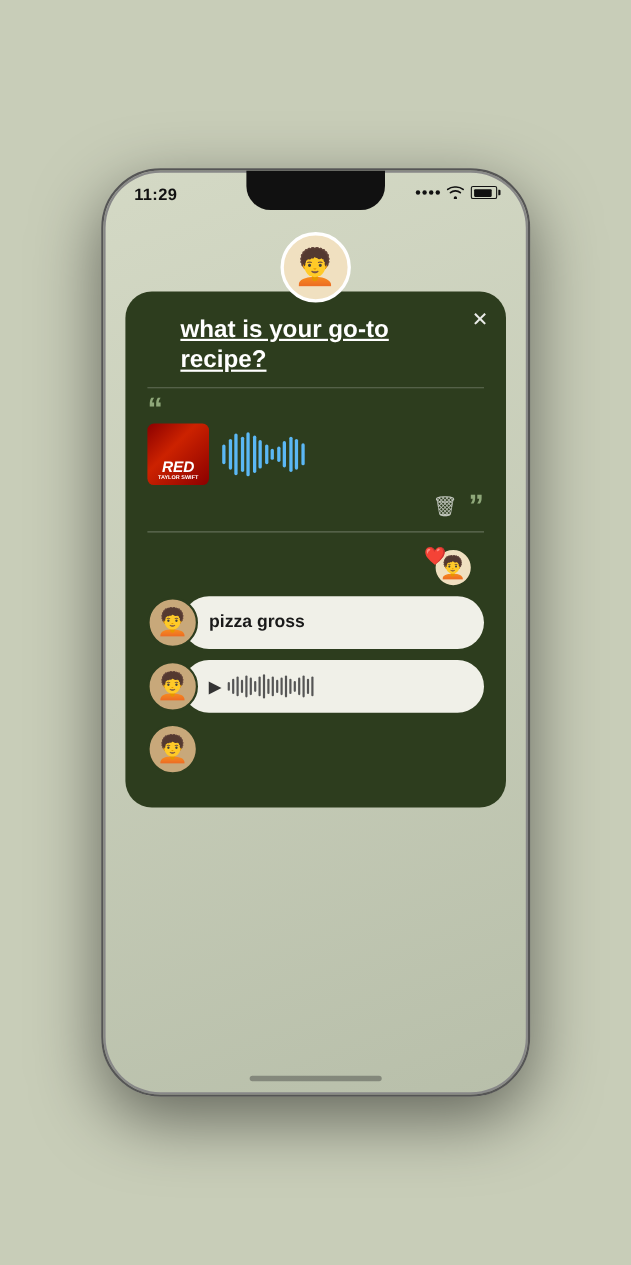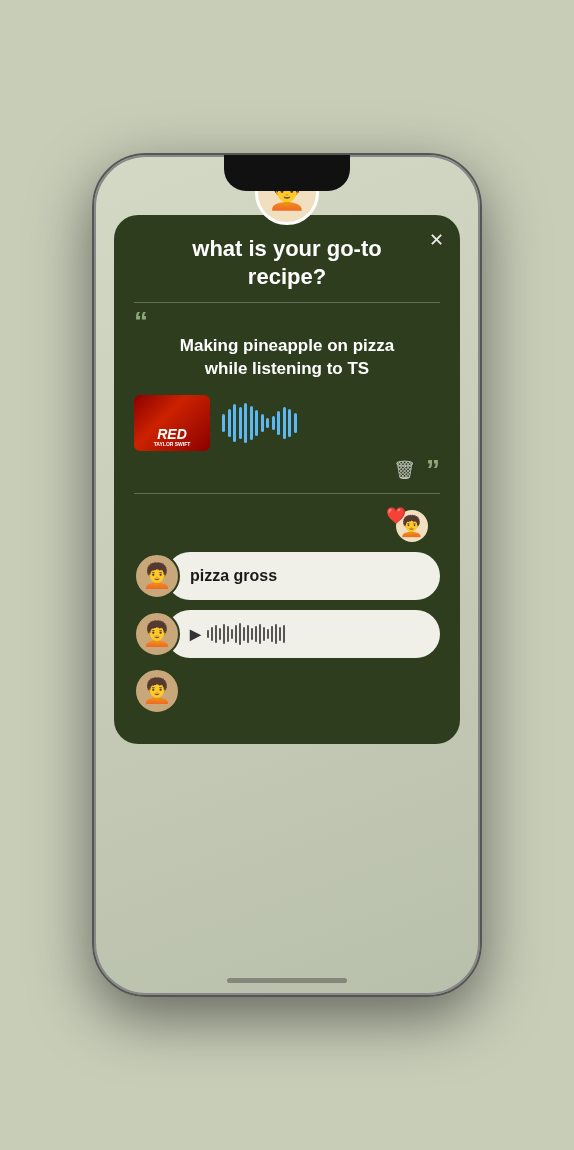--- a/index.html
+++ b/index.html
@@ -157,25 +157,25 @@
       color: #fff;
       font-size: 18px;
       cursor: pointer;
       opacity: 0.9;
     }
 
     .card-title {
       color: #fff;
       font-size: 22px;
       font-weight: 800;
-      text-align: center;
       margin-top: 4px;
       margin-bottom: 12px;
       padding: 0 30px;
       line-height: 1.25;
+      text-decoration: underline;
     }
 
     .card-divider {
       border: none;
       border-top: 1px solid rgba(255,255,255,0.25);
       margin: 0 0 12px;
     }
 
     .quote-open {
       color: #8fa87a;
@@ -196,21 +196,21 @@
 
     
     .music-player {
       display: flex;
       align-items: center;
       gap: 12px;
       margin-bottom: 8px;
     }
 
     .album-art {
-      width: 76px;
+      width: 56px;
       height: 56px;
       border-radius: 6px;
       background: linear-gradient(135deg, #8b0000 0%, #cc2200 40%, #8b0000 100%);
       flex-shrink: 0;
       position: relative;
       overflow: hidden;
       display: flex;
       flex-direction: column;
       align-items: center;
       justify-content: flex-end;
@@ -376,41 +376,56 @@
       transform: translateX(-50%);
       opacity: 0.4;
     }
   </style>
 </head>
 <body>
 
 <div class="phone">
   <div class="notch"></div>
 
+  <div class="status-bar">
+    <span class="status-time">11:29</span>
+    <div class="status-icons">
+      <div class="signal-dots">
+        <div class="signal-dot"></div>
+        <div class="signal-dot"></div>
+        <div class="signal-dot"></div>
+        <div class="signal-dot"></div>
+      </div>
+      <svg width="16" height="12" viewBox="0 0 16 12">
+        <path d="M8 9.5a1.5 1.5 0 1 1 0 3 1.5 1.5 0 0 1 0-3z" fill="#111"></path>
+        <path d="M3.5 6.2A6.5 6.5 0 0 1 8 4.5a6.5 6.5 0 0 1 4.5 1.7" stroke="#111" stroke-width="1.5" fill="none" stroke-linecap="round"></path>
+        <path d="M1 3.2A10 10 0 0 1 8 1a10 10 0 0 1 7 2.2" stroke="#111" stroke-width="1.5" fill="none" stroke-linecap="round"></path>
+      </svg>
+      <div class="battery-icon">
+        <div class="battery-fill"></div>
+      </div>
+    </div>
+  </div>
 
   <div class="phone-content">
 
     <div class="top-avatar">
       🧑‍🦱
     </div>
 
     <div class="main-card">
 
       <span class="close-btn">✕</span>
 
       <div class="card-title">what is your go-to recipe?</div>
 
       <hr class="card-divider">
 
       <div class="quote-open">“</div>
 
-      <div class="card-body-text">
-        <span style="white-space: pre-line;">Making pineapple on pizza
-while listening to TS</span>
-      </div>
 
       <div class="music-player">
 
         <div class="album-art">
           <div class="album-red-text">RED</div>
           <div class="album-art-label">TAYLOR SWIFT</div>
         </div>
 
         <div class="waveform" id="waveform-container">
             <div class="wave-bar" style="height: 18px;"></div>

